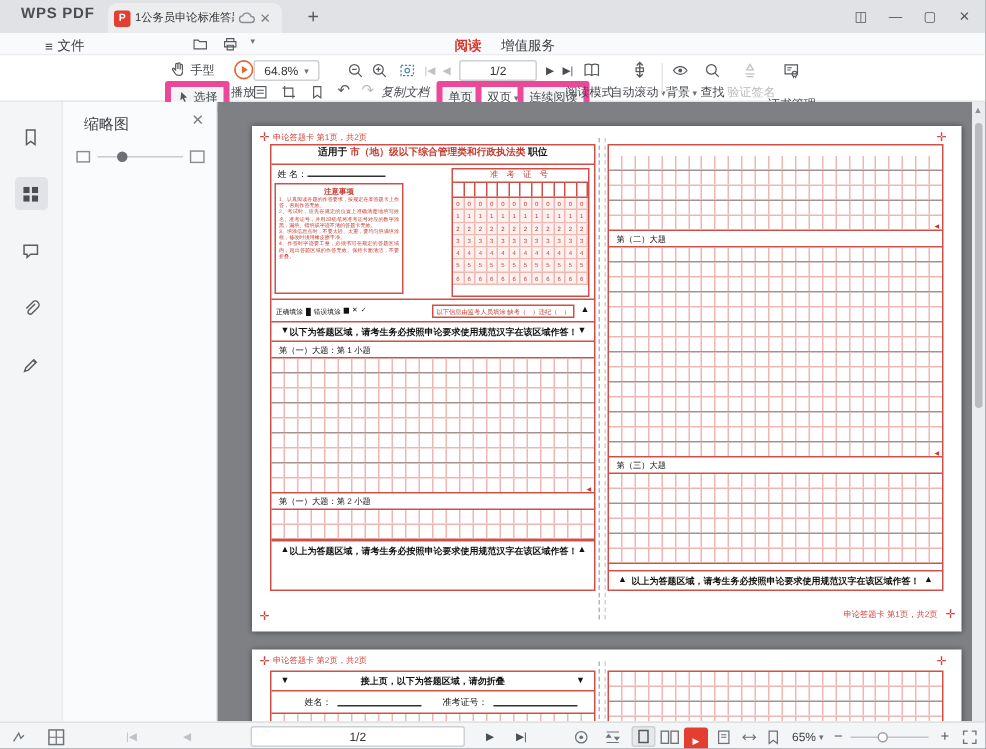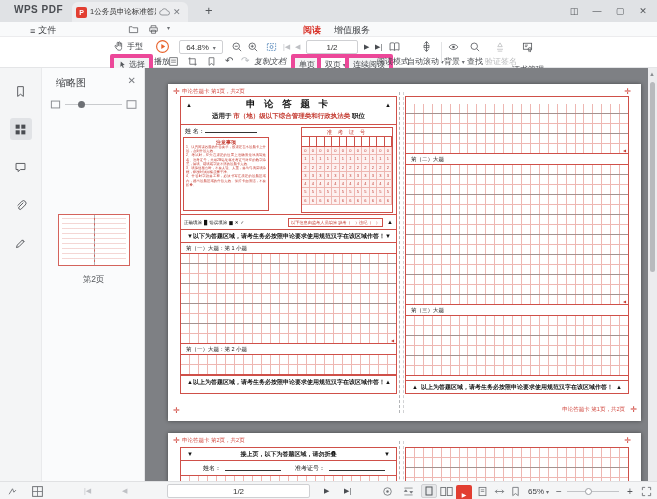--- a/index.html
+++ b/index.html
@@ -219,21 +219,21 @@
     </span>
 
     <span class="abs" style="left:155px;top:2px">
       <svg width="15" height="15" viewBox="0 0 16 16">
           <circle cx="8" cy="8" r="6.3" fill="none" stroke="#e8632c" stroke-width="1.2"></circle>
           <path d="M6.7 5.4l4.2 2.6-4.2 2.6z" fill="#e8632c"></path>
         </svg>
     </span>
     <span class="abs tlabel" style="left:154px;top:19px">播放</span>
 
-    <span class="abs inputbox" style="left:179px;top:3px;width:44px;height:14px;gap:4px">
+    <span class="abs inputbox" style="left:169px;top:3px;width:44px;height:14px;gap:4px">
       <span>64.8%</span>
         <span class="caret">▾</span>
     </span>
     <span class="abs" style="left:231px;top:4px">
       <svg width="12" height="12" viewBox="0 0 16 16">
           <circle cx="7" cy="7" r="4.3" fill="none" stroke="#55585c" stroke-width="1.1"></circle>
           <path d="M10.3 10.3L13.5 13.5M5 7h4" stroke="#55585c" stroke-width="1.1"></path>
         </svg>
     </span>
     <span class="abs" style="left:247px;top:4px">
@@ -376,50 +376,35 @@
         <svg class="sico" width="9" height="9" viewBox="0 0 16 16">
             <rect x="2" y="3" width="12" height="10" fill="none" stroke="#8a8d92" stroke-width="1.4"></rect>
           </svg>
         <span class="sliderline">
             <span class="sliderdot"></span>
           </span>
         <svg class="sico" width="11" height="11" viewBox="0 0 16 16">
             <rect x="1.5" y="2.5" width="13" height="11" fill="none" stroke="#8a8d92" stroke-width="1.4"></rect>
           </svg>
       </div>
-      <div class="thumbwrap" style="top:142px">
-        <div style="padding:4px 6px">
-          <div class="minisheet faint">
-            <div class="half hl"></div>
-              <div class="half hr"></div>
-              <div class="fold"></div>
-          </div>
-        </div>
-        <div class="thumbcaption">第2页</div>
-      </div>
     </div>
 
     <div class="docarea">
 
       <div class="page page1">
         <span class="regmark" style="left:5px;top:4px">✛</span>
         <span class="cornertext" style="left:14px;top:4px">申论答题卡 第1页，共2页</span>
         <span class="regmark" style="right:10px;top:4px">✛</span>
         <span class="regmark" style="left:5px;bottom:6px">✛</span>
         <span class="cornertext" style="right:16px;bottom:8px">申论答题卡 第1页，共2页</span>
         <span class="regmark" style="right:4px;bottom:7px">✛</span>
         <span class="fold"></span>
         <span class="fold fold2"></span>
 
         <div class="sheetbox lcol">
-          <div class="titlerow">
-            <span class="tri">▲</span>
-            <span class="sheettitle">申 论 答 题 卡</span>
-            <span class="tri">▲</span>
-          </div>
           <div class="subtitlerow">
             <span>适用于</span>
             <span class="hl">市（地）级以下综合管理类和行政执法类</span>
             <span>职位</span>
           </div>
           <div class="inforow">
             <div class="infoleft">
               <div class="namerow">
                 <span>姓 名：</span><span class="nameline"></span>
               </div>

